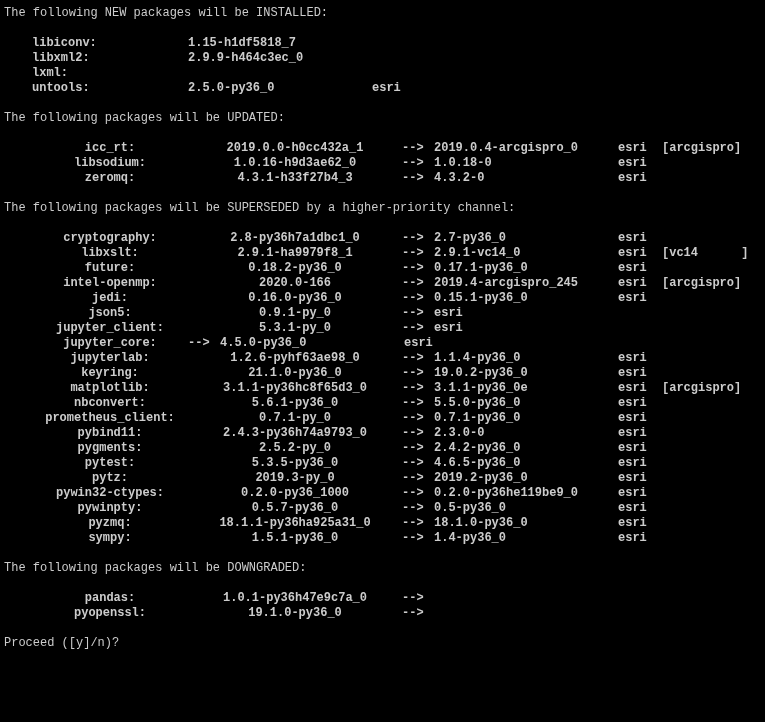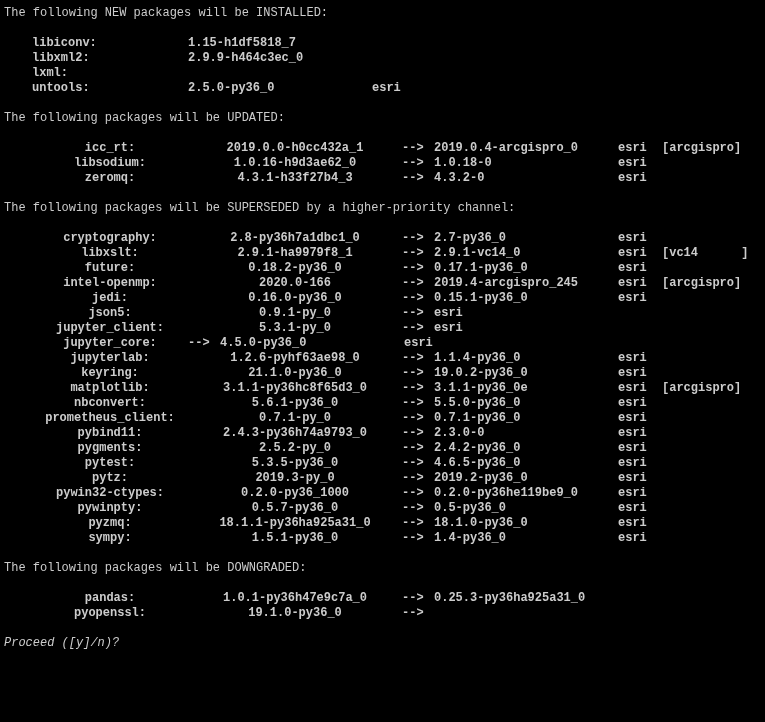--- a/index.html
+++ b/index.html
@@ -30,21 +30,21 @@
     .indent { width: 28px; display: inline-block; }
     .name { width: 156px; display: inline-block; text-align: center; }
     .ver { width: 214px; display: inline-block; text-align: center; }
     .arrow { width: 32px; display: inline-block; }
     .ver2 { width: 184px; display: inline-block; }
     .channel { width: 44px; display: inline-block; }
     .extra { display: inline-block; }
     .install-name { width: 156px; display: inline-block; }
     .install-ver { width: 184px; display: inline-block; }
     .install-channel { display: inline-block; }
-    .prompt { white-space: pre; font-style: italic; }
+    .prompt { white-space: pre; }
   </style>
 </head>
 <body>
 
 <div id="output">
     <div class="header">The following NEW packages will be INSTALLED:</div>
     <div class="blank"></div>
     <div class="line"><span class="indent"></span><span class="install-name">libiconv:</span><span class="install-ver">1.15-h1df5818_7</span><span class="install-channel"></span></div>
     <div class="line"><span class="indent"></span><span class="install-name">libxml2:</span><span class="install-ver">2.9.9-h464c3ec_0</span><span class="install-channel"></span></div>
     <div class="line"><span class="indent"></span><span class="install-name">lxml:</span><span class="install-channel"></span></div>
@@ -75,17 +75,17 @@
     <div class="line"><span class="indent"></span><span class="name">pygments:</span><span class="ver">2.5.2-py_0</span><span class="arrow">--&gt; </span><span class="ver2">2.4.2-py36_0</span><span class="channel">esri</span><span class="extra"></span></div>
     <div class="line"><span class="indent"></span><span class="name">pytest:</span><span class="ver">5.3.5-py36_0</span><span class="arrow">--&gt; </span><span class="ver2">4.6.5-py36_0</span><span class="channel">esri</span><span class="extra"></span></div>
     <div class="line"><span class="indent"></span><span class="name">pytz:</span><span class="ver">2019.3-py_0</span><span class="arrow">--&gt; </span><span class="ver2">2019.2-py36_0</span><span class="channel">esri</span><span class="extra"></span></div>
     <div class="line"><span class="indent"></span><span class="name">pywin32-ctypes:</span><span class="ver">0.2.0-py36_1000</span><span class="arrow">--&gt; </span><span class="ver2">0.2.0-py36he119be9_0</span><span class="channel">esri</span><span class="extra"></span></div>
     <div class="line"><span class="indent"></span><span class="name">pywinpty:</span><span class="ver">0.5.7-py36_0</span><span class="arrow">--&gt; </span><span class="ver2">0.5-py36_0</span><span class="channel">esri</span><span class="extra"></span></div>
     <div class="line"><span class="indent"></span><span class="name">pyzmq:</span><span class="ver">18.1.1-py36ha925a31_0</span><span class="arrow">--&gt; </span><span class="ver2">18.1.0-py36_0</span><span class="channel">esri</span><span class="extra"></span></div>
     <div class="line"><span class="indent"></span><span class="name">sympy:</span><span class="ver">1.5.1-py36_0</span><span class="arrow">--&gt; </span><span class="ver2">1.4-py36_0</span><span class="channel">esri</span><span class="extra"></span></div>
     <div class="blank"></div>
     <div class="header">The following packages will be DOWNGRADED:</div>
     <div class="blank"></div>
-    <div class="line"><span class="indent"></span><span class="name">pandas:</span><span class="ver">1.0.1-py36h47e9c7a_0</span><span class="arrow">--&gt; </span><span class="ver2">0.25.3-py36ha925a31_0</span><span class="channel"></span><span class="extra"></span></div>
+    <div class="line"><span class="indent"></span><span class="name">pandas:</span><span class="ver">1.0.1-py36h47e9c7a_0</span><span class="arrow">--&gt; </span><span class="channel"></span><span class="extra"></span></div>
     <div class="line"><span class="indent"></span><span class="name">pyopenssl:</span><span class="ver">19.1.0-py36_0</span><span class="arrow">--&gt; </span><span class="channel"></span><span class="extra"></span></div>
     <div class="blank"></div>
     <div class="prompt">Proceed ([y]/n)?</div>
   </div>
 
 </body></html>

